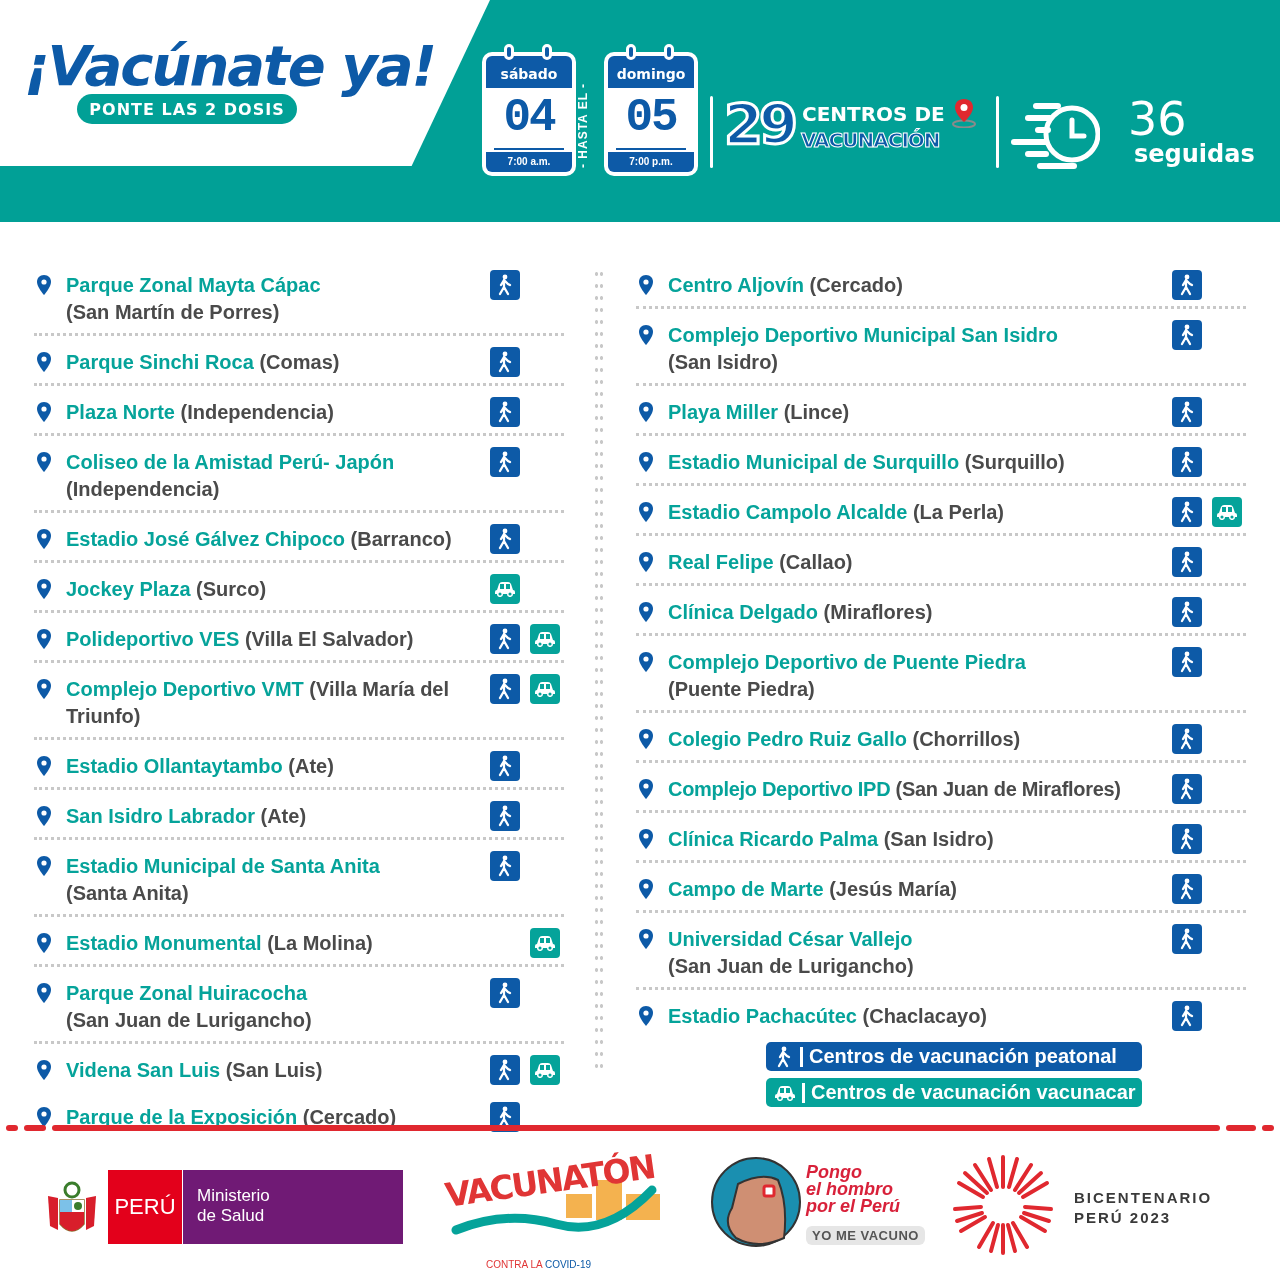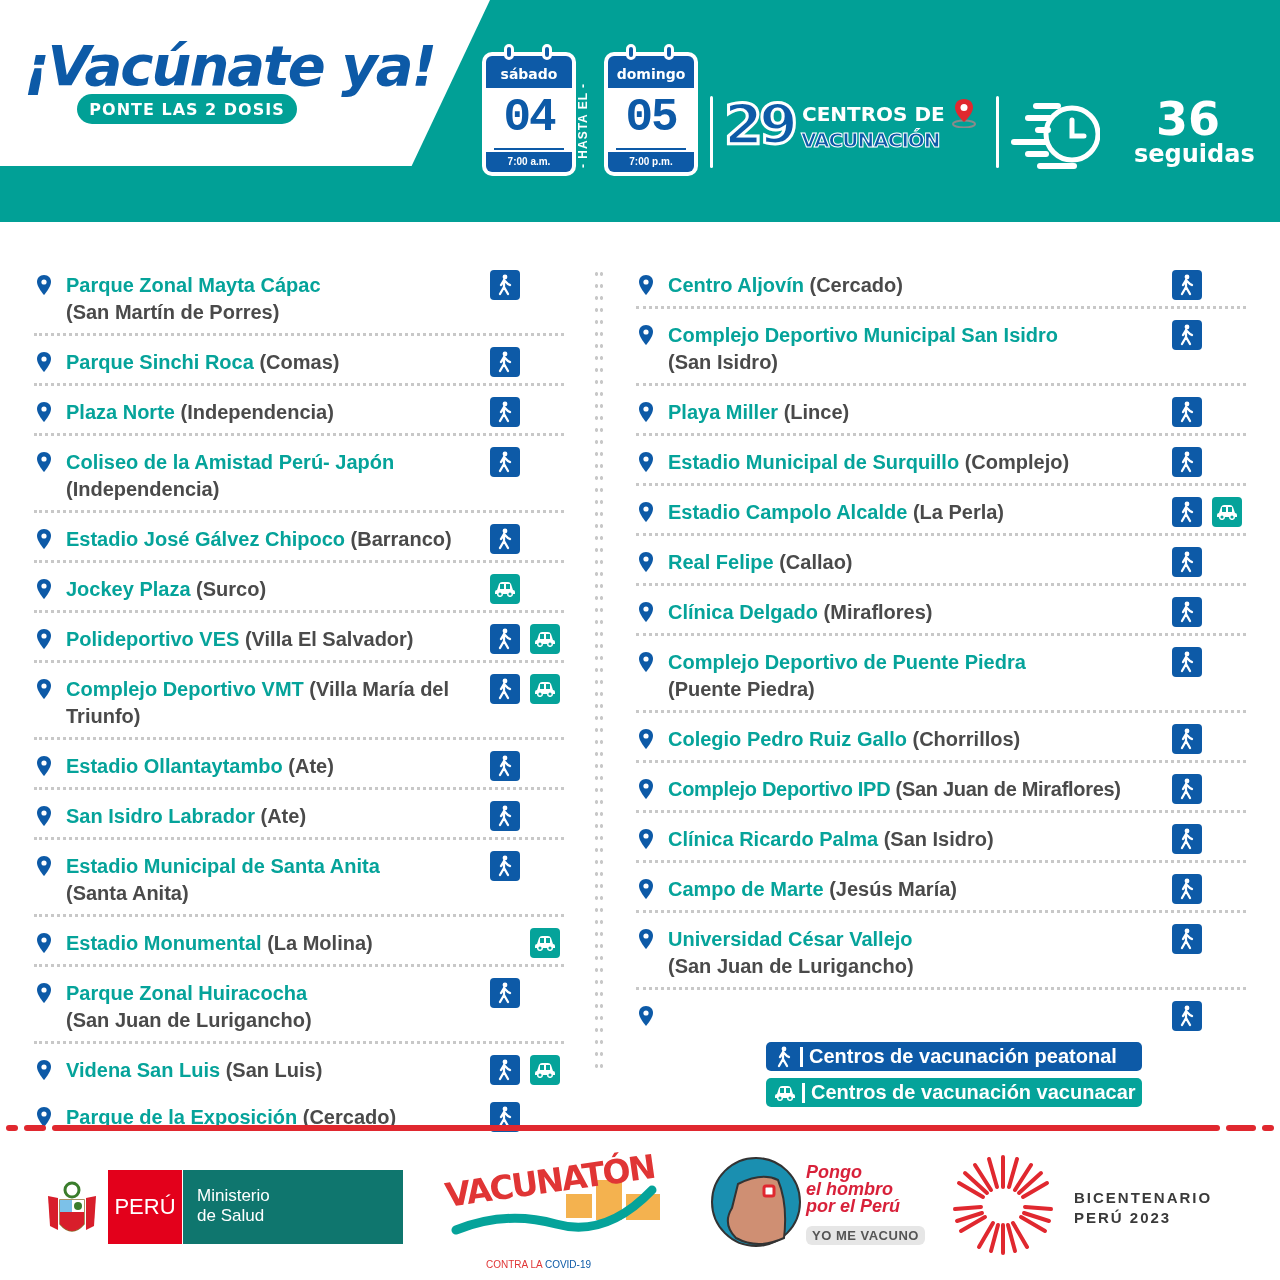--- a/index.html
+++ b/index.html
@@ -28,21 +28,21 @@
     font-size: 12px; writing-mode: vertical-rl; transform: rotate(180deg); text-align: center; letter-spacing: 1px; }
 
   .vdiv { position: absolute; top: 96px; width: 3px; height: 72px; background: #fff; border-radius: 2px; }
   .big29 { position: absolute; left: 724px; top: 96px; font-size: 56px; font-weight: 900; color: #0d5aa7;
     -webkit-text-stroke: 3px #fff; font-family: "DejaVu Sans", sans-serif; letter-spacing: -4px; line-height: 1; }
   .centros { position: absolute; left: 802px; top: 104px; color: #fff; font-weight: 900; font-size: 20px; font-family: "DejaVu Sans", sans-serif; line-height: 1; }
   .vacunacion { position: absolute; left: 801px; top: 130px; color: #0d5aa7; font-weight: 900; font-size: 20px;
     font-family: "DejaVu Sans", sans-serif; -webkit-text-stroke: 1px #fff; line-height: 1; letter-spacing: -1px; }
   .pin-red { position: absolute; left: 952px; top: 98px; }
   .clock { position: absolute; left: 1010px; top: 96px; }
-  .n36 { position: absolute; left: 1156px; top: 96px; color: #fff; font-weight: 700; font-size: 46px; font-family: "DejaVu Sans", sans-serif; line-height: 1; }
+  .n36 { position: absolute; left: 1128px; top: 96px; color: #fff; font-weight: 400; font-size: 46px; font-family: "DejaVu Sans", sans-serif; line-height: 1; }
   .seguidas { position: absolute; left: 1134px; top: 142px; color: #fff; font-weight: 700; font-size: 24px; font-family: "DejaVu Sans", sans-serif; line-height: 1; }
 
   
   .col { position: absolute; top: 268px; }
   .col-left { left: 34px; width: 530px; }
   .col-right { left: 636px; width: 610px; }
   .row { position: relative; padding: 4px 0 7px 32px; border-bottom: 3px dotted #c8c8c8; margin-bottom: 9px; }
   .row.last { border-bottom: none; }
   .row .pin { position: absolute; left: 2px; top: 7px; }
   .txt { font-family: "Liberation Sans", sans-serif; font-size: 20px; font-weight: 700; line-height: 27px; }
@@ -61,21 +61,21 @@
 
   .legend { position: absolute; left: 766px; width: 376px; height: 29px; border-radius: 5px; display: flex; align-items: center;
     color: #fff; font-weight: 700; font-size: 20px; padding-left: 8px; }
   .legend .sep { width: 3px; height: 20px; background: #fff; margin: 0 6px 0 6px; }
 
   
   .redline { position: absolute; top: 1125px; height: 6px; background: #e0282f; border-radius: 3px; }
   .coat { position: absolute; left: 42px; top: 1170px; width: 60px; height: 76px; }
   .peru-box { position: absolute; left: 108px; top: 1170px; width: 74px; height: 74px; background: #e3001b; color: #fff; font-size: 22px;
     display: flex; align-items: center; justify-content: center; }
-  .minsa-box { position: absolute; left: 183px; top: 1170px; width: 220px; height: 74px; background: #0f766e; color: #fff; font-size: 17px; line-height: 20px; padding: 16px 0 0 14px; }
+  .minsa-box { position: absolute; left: 183px; top: 1170px; width: 220px; height: 74px; background: #701a75; color: #fff; font-size: 17px; line-height: 20px; padding: 16px 0 0 14px; }
   .vacunaton { position: absolute; left: 446px; top: 1150px; }
   .vacunaton-word { position: absolute; left: 448px; top: 1176px; font-family: "DejaVu Sans", sans-serif; font-size: 33px; font-weight: 900; color: #e03535; letter-spacing: -2px; transform: rotate(-8deg); transform-origin: left bottom; }
   .vacunaton-sub { position: absolute; left: 486px; top: 1259px; font-size: 10px; font-weight: 400; color: #e03535; }
   .vacunaton-sub span { color: #0d5aa7; }
   .pongo { position: absolute; left: 806px; top: 1164px; color: #d8213a; font-weight: 700; font-style: italic; font-size: 18px; line-height: 17px; }
   .yome { position: absolute; left: 806px; top: 1226px; background: #e6e6e6; color: #555; font-size: 13px; padding: 2px 6px; border-radius: 6px; font-weight: 700; letter-spacing: .5px; }
   .bicent { position: absolute; left: 1074px; top: 1188px; color: #3a3a3a; font-weight: 700; font-size: 15px; letter-spacing: 2px; line-height: 20px; }
 </style>
 </head>
 <body>
@@ -461,21 +461,21 @@
           </svg>
         </div>
       </div>
     </div>
 
   <div class="row">
       <svg class="pin" width="16" height="20" viewBox="0 0 16 20">
         <path d="M8 0C3.6 0 1 3 1 7c0 5 7 13 7 13s7-8 7-13c0-4-2.6-7-7-7z" fill="#0d5aa7"></path>
         <circle cx="8" cy="7" r="2.6" fill="#fff"></circle>
       </svg>
-      <div class="txt"><span class="name">Estadio Municipal de Surquillo</span> <span class="district">(Complejo)</span></div>
+      <div class="txt"><span class="name">Estadio Municipal de Surquillo</span> <span class="district">(Surquillo)</span></div>
       <div class="icons">
         <div class="ico walk">
           <svg width="20" height="22" viewBox="0 0 20 22">
             <circle cx="10" cy="3" r="2.4" fill="#fff"></circle>
             <path d="M9 6 L6 11 M9 6 L13 10 L15 11 M9 6 L9 13 L5 20 M9 13 L13 20" stroke="#fff" stroke-width="2.3" fill="none" stroke-linecap="round"></path>
           </svg>
         </div>
       </div>
     </div>
 
@@ -630,20 +630,21 @@
           </svg>
         </div>
       </div>
     </div>
 
   <div class="row last">
       <svg class="pin" width="16" height="20" viewBox="0 0 16 20">
         <path d="M8 0C3.6 0 1 3 1 7c0 5 7 13 7 13s7-8 7-13c0-4-2.6-7-7-7z" fill="#0d5aa7"></path>
         <circle cx="8" cy="7" r="2.6" fill="#fff"></circle>
       </svg>
+      <div class="txt"><span class="name">Estadio Pachacútec</span> <span class="district">(Chaclacayo)</span></div>
       <div class="icons">
         <div class="ico walk">
           <svg width="20" height="22" viewBox="0 0 20 22">
             <circle cx="10" cy="3" r="2.4" fill="#fff"></circle>
             <path d="M9 6 L6 11 M9 6 L13 10 L15 11 M9 6 L9 13 L5 20 M9 13 L13 20" stroke="#fff" stroke-width="2.3" fill="none" stroke-linecap="round"></path>
           </svg>
         </div>
       </div>
     </div>
 </div>

